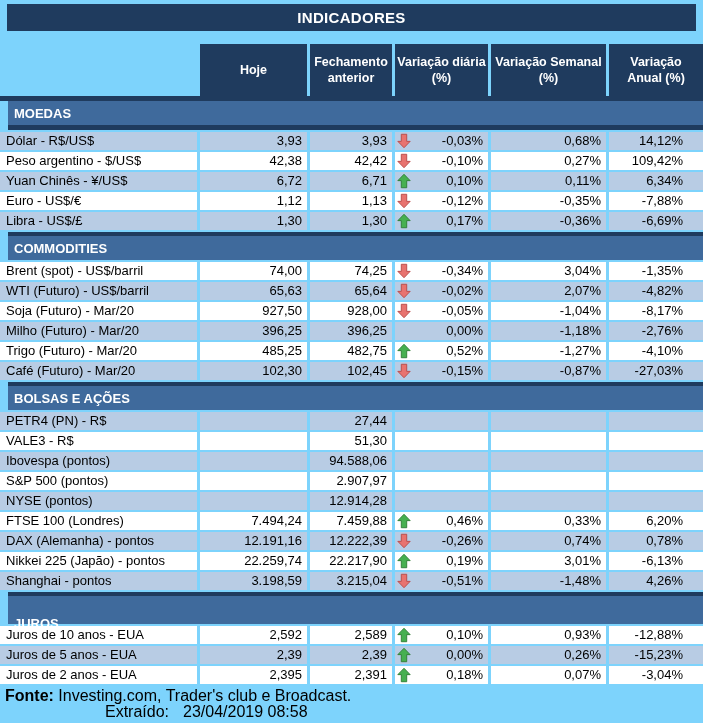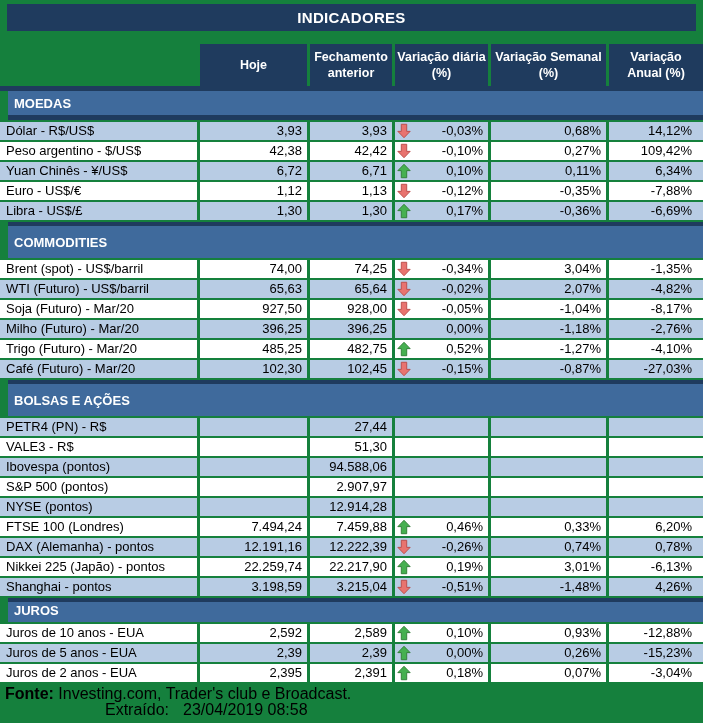--- a/index.html
+++ b/index.html
@@ -3,55 +3,55 @@
 <meta charset="utf-8">
 <style>
   :root{
     --dark:#1F3B5E;
     --sec-blue:#3F6A9C;
     --row-blue:#B8CCE4;
   }
   *{box-sizing:border-box;margin:0;padding:0;}
   html,body{background:#fff;}
   body{font-family:"Liberation Sans",sans-serif;color:#000;}
-  .page{position:relative;width:703px;height:723px;background:#15803d;overflow:hidden;}
+  .page{position:relative;width:703px;height:723px;background:#7dd3fc;overflow:hidden;}
 
   .title-bar{
     margin:4px 7px 0 7px;height:27px;background:var(--dark);
     display:flex;align-items:center;justify-content:center;
     color:#fff;font-size:15px;font-weight:bold;letter-spacing:.3px;
   }
 
   .grid{display:grid;grid-template-columns:197px 107px 82px 93px 115px 94px;column-gap:3px;}
 
   .header-row{
-    margin-top:13px;height:47px;border-bottom:5px solid var(--dark);
+    margin-top:13px;height:57px;border-bottom:5px solid var(--dark);
   }
   .header-cell{
     background:var(--dark);color:#fff;font-weight:bold;font-size:12.5px;line-height:1.3;
     display:flex;align-items:center;justify-content:center;text-align:center;
     white-space:pre-line;
   }
   .header-spacer{background:transparent;}
 
   .section-bar{
     background:var(--sec-blue);color:#fff;font-weight:bold;font-size:13px;
     padding-left:6px;display:flex;align-items:center;height:24px;margin-left:8px;
   }
   .section-bar.first{border-bottom:5px solid var(--dark);height:29px;}
-  .section-bar.darktop{border-top:4px solid var(--dark);height:36px;}
-  .section-bar.tall{height:24px;align-items:flex-start;padding-top:1px;}
+  .section-bar.darktop{border-top:4px solid var(--dark);height:28px;}
+  .section-bar.tall{height:32px;align-items:flex-start;padding-top:20px;}
 
   .rows{margin-top:2px;}
   .data-row{height:18px;margin-bottom:2px;font-size:13px;line-height:18px;}
   .data-row .cell{background:#fff;overflow:hidden;white-space:nowrap;}
   .data-row.blue .cell{background:var(--row-blue);}
   .cell.label{padding-left:6px;text-align:left;}
   .cell.num{text-align:right;padding-right:5px;}
-  .cell.anual{padding-right:11px;}
+  .cell.anual{padding-right:20px;}
   .cell.vard{position:relative;}
   .cell.vard .arrow{position:absolute;left:2px;top:1px;width:14px;height:16px;display:block;}
 
   .footer{margin-top:4px;font-size:16px;line-height:16px;}
   .footer .line1{padding-left:5px;}
   .footer .line2{padding-left:105px;}
   .footer b{font-weight:bold;}
   .footer .gap{display:inline-block;width:14px;}
 </style>
 </head>

